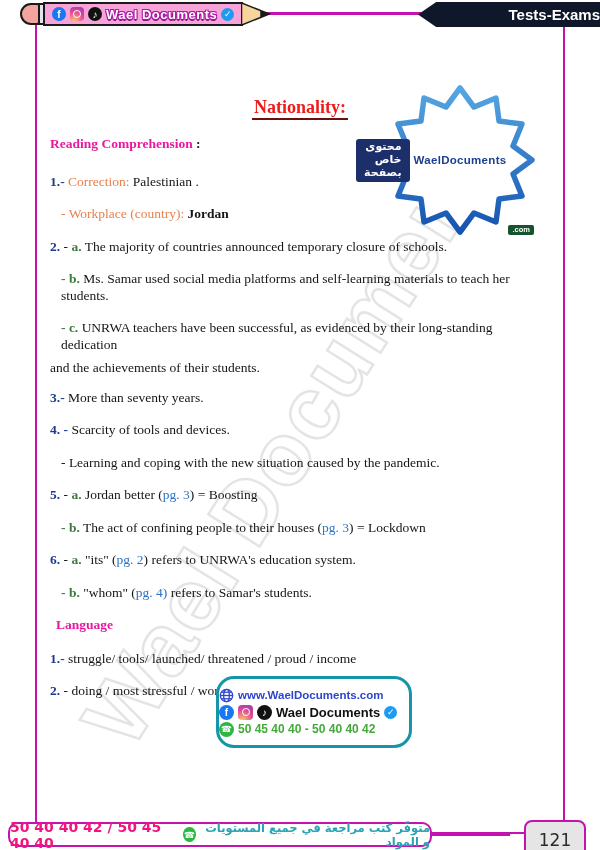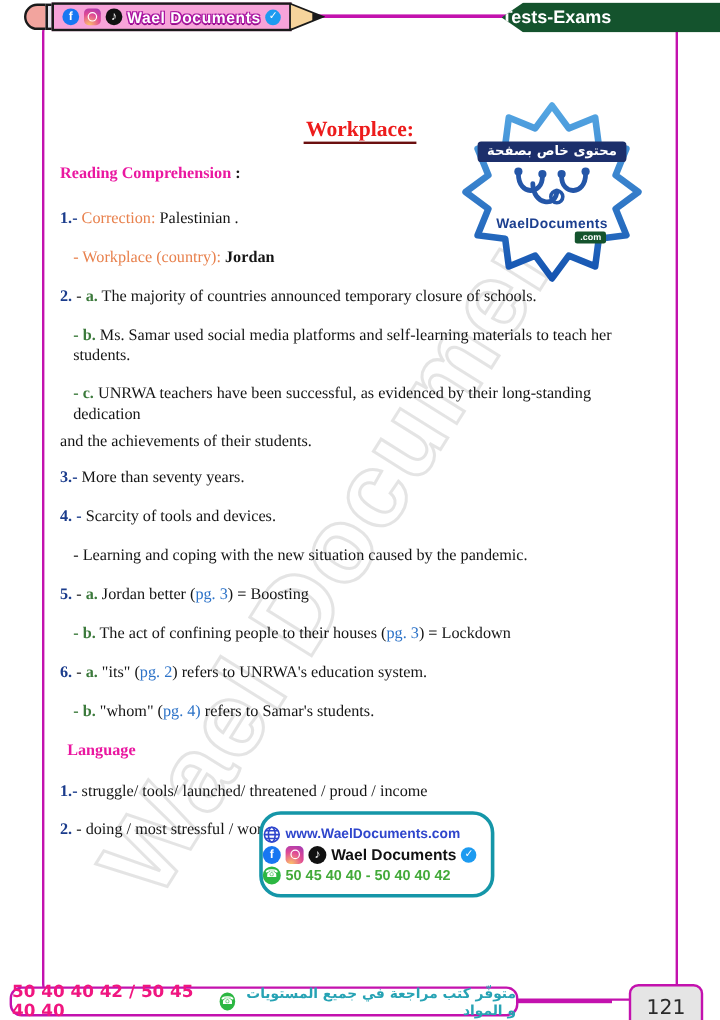--- a/index.html
+++ b/index.html
@@ -40,28 +40,28 @@
            font-family:"DejaVu Sans", sans-serif; }
   .tip-outer { width:30px; height:24px; margin-left:-2px; background:#1a1a1a;
                clip-path:polygon(0 0, 100% 50%, 0 100%); position:relative; }
   .tip-inner { position:absolute; left:1px; top:2px; width:25px; height:20px; background:#f6d49c;
                clip-path:polygon(0 0, 100% 50%, 0 100%); }
   .tip-lead  { position:absolute; right:2px; top:8.5px; width:9px; height:7px; background:#1a1a1a;
                clip-path:polygon(0 0, 100% 50%, 0 100%); }
   .header-line { position:absolute; left:250px; top:12px; width:180px; height:3px; background:#c312ae; z-index:3; }
 
   
-  .banner { position:absolute; right:0; top:2px; width:182px; height:25px; background:#14532d;
+  .banner { position:absolute; right:0; top:2px; width:182px; height:25px; background:#0f172a;
             clip-path:polygon(10% 0, 100% 0, 100% 100%, 10% 100%, 0 50%);
-            display:flex; align-items:center; justify-content:flex-start; z-index:5; }
+            display:flex; align-items:center; justify-content:flex-end; z-index:5; }
   .banner span { color:#fff; font-family:"Liberation Sans", sans-serif; font-weight:bold; font-size:15px; }
 
   
   .stamp { position:absolute; left:385px; top:85px; width:150px; height:150px; z-index:2; }
-  .stamp-inner { position:absolute; inset:0; display:flex; flex-direction:column;
+  .stamp-inner { position:absolute; inset:0; display:flex; flex-direction:row;
                  align-items:center; justify-content:center; gap:2px; }
   .stamp-arabic { background:#1c2f6b; color:#fff; font-family:"DejaVu Sans", sans-serif;
                   font-weight:bold; font-size:11px; padding:1px 8px 3px; border-radius:3px; direction:rtl; }
   .stamp-site { font-family:"Liberation Sans", sans-serif; font-weight:bold; font-size:11.5px;
                 color:#1c3f8f; letter-spacing:.3px; }
   .stamp-tld { background:#14532d; color:#fff; font-family:"Liberation Sans", sans-serif;
                font-size:7.5px; font-weight:bold; padding:0 4px 1px; border-radius:2px;
                align-self:flex-end; margin-right:30px; margin-top:-2px; }
 
   
@@ -165,21 +165,21 @@
           <circle cx="70" cy="6" r="3.4"></circle>
       </g>
       <circle cx="46" cy="27" r="5" fill="none" stroke="#2456a8" stroke-width="3"></circle>
     </svg>
     <div class="stamp-site">WaelDocuments</div>
     <div class="stamp-tld">.com</div>
   </div>
 </div>
 
 <div class="title">
-  <span>Workplace:</span>
+  <span>Nationality:</span>
 </div>
 
 <div class="content">
     <div class="line t-heading"><span class="seg-magenta">Reading Comprehension</span><span class="seg-darkb"> :</span></div>
     <div class="line t-item"><span class="seg-num">1.- </span><span class="seg-orange">Correction:</span><span class="seg-dark"> Palestinian .</span></div>
     <div class="line t-sub"><span class="seg-orange">- </span><span class="seg-orange">Workplace (country):</span><span class="seg-darkb"> Jordan</span></div>
     <div class="line t-item"><span class="seg-num">2.</span><span class="seg-dark"> - </span><span class="seg-green">a.</span><span class="seg-dark"> The majority of countries announced temporary closure of schools.</span></div>
     <div class="line t-sub"><span class="seg-green">- </span><span class="seg-green">b.</span><span class="seg-dark"> Ms. Samar used social media platforms and self-learning materials to teach her students.</span></div>
     <div class="line t-sub"><span class="seg-green">- </span><span class="seg-green">c.</span><span class="seg-dark"> UNRWA teachers have been successful, as evidenced by their long-standing dedication</span></div>
     <div class="line t-cont"><span class="seg-dark">and the achievements of their students.</span></div>

